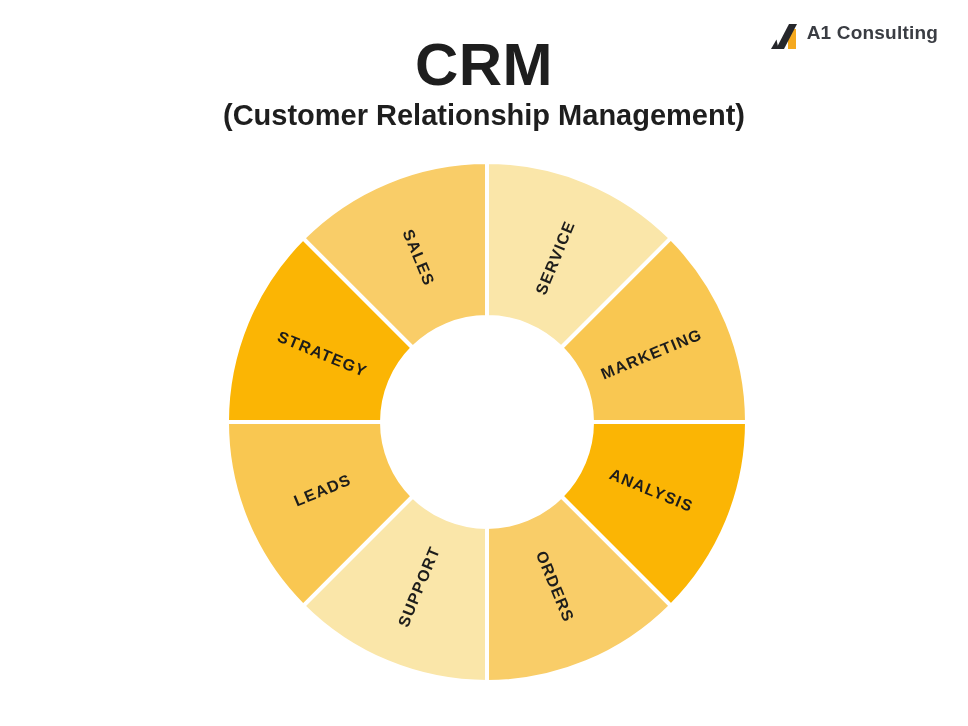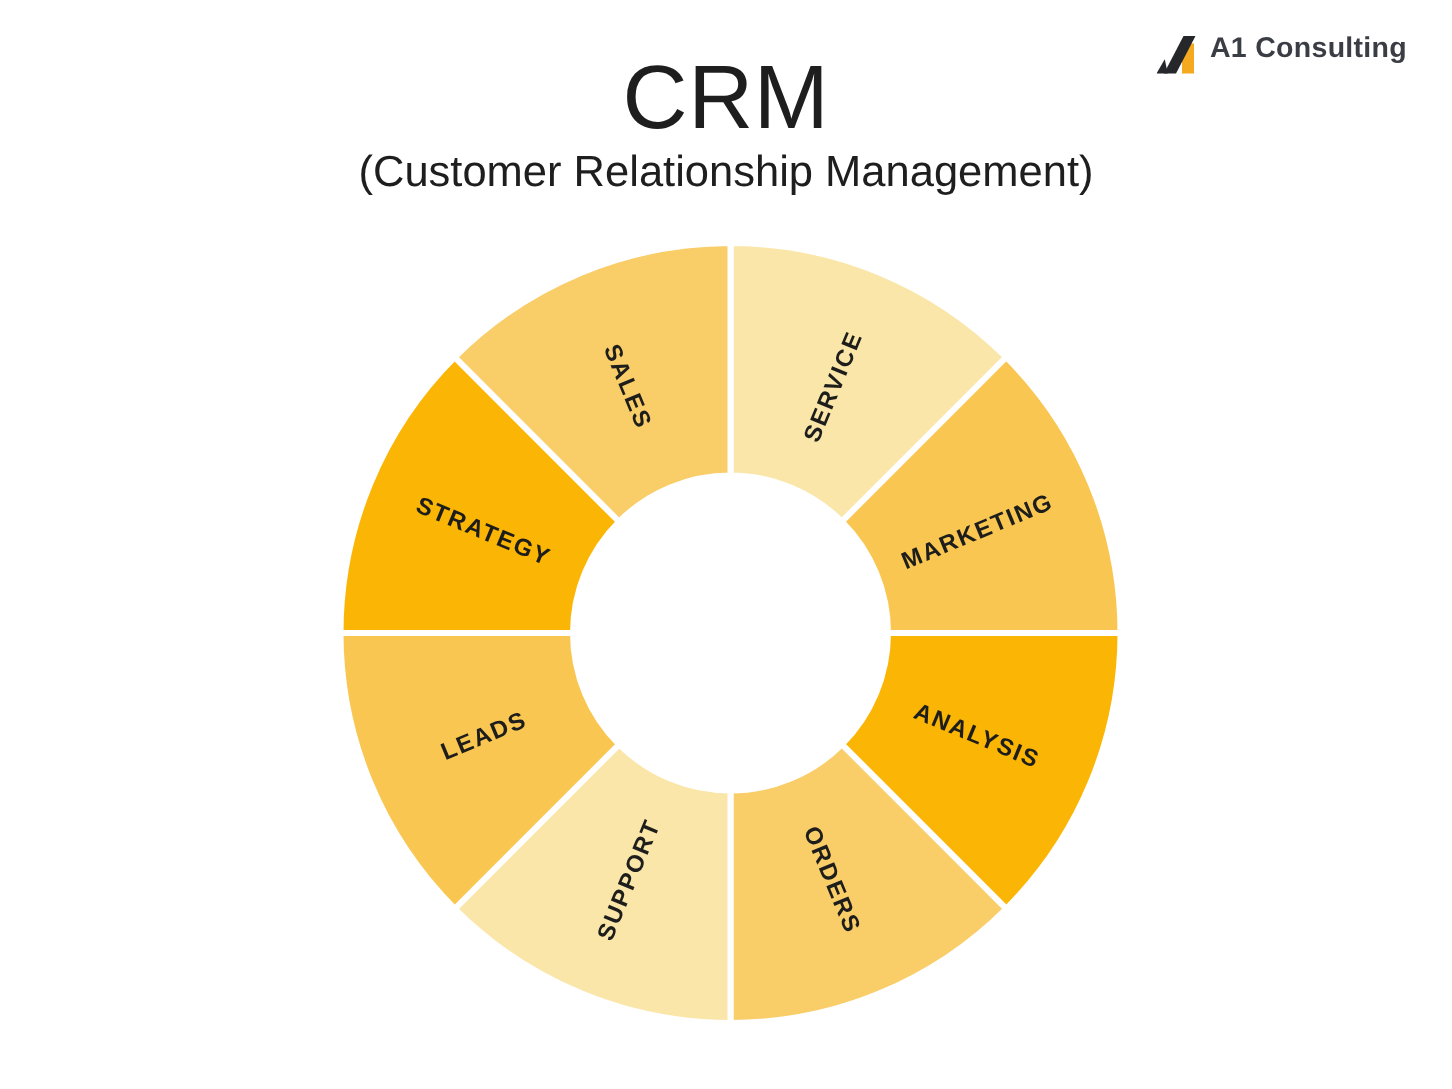--- a/index.html
+++ b/index.html
@@ -2,25 +2,25 @@
 <html><head>
 <meta charset="utf-8">
 <style>
   html,body{margin:0;padding:0;background:#ffffff;}
   .page{
     position:relative;width:968px;height:726px;background:#ffffff;overflow:hidden;
     font-family:"Liberation Sans", sans-serif;
   }
   .page-title{
     position:absolute;top:34px;left:0;right:0;margin:0;text-align:center;
-    font-size:60px;line-height:62px;font-weight:400;letter-spacing:0.5px;color:#1e1e1e;
+    font-size:60px;line-height:62px;font-weight:700;letter-spacing:0.5px;color:#1e1e1e;
   }
   .page-subtitle{
     position:absolute;top:99px;left:0;right:0;margin:0;text-align:center;
-    font-size:29px;line-height:32px;font-weight:400;color:#1e1e1e;
+    font-size:29px;line-height:32px;font-weight:700;color:#1e1e1e;
   }
   .brand{
     position:absolute;top:22px;right:30px;display:flex;gap:9px;
   }
   .brand-mark{display:block;}
   .brand-name{font-size:19px;font-weight:700;color:#3a3d43;letter-spacing:0.2px;white-space:nowrap;}
   .chart-svg{position:absolute;left:0;top:0;width:968px;height:726px;}
   .seg-label{
     font-family:"Liberation Sans", sans-serif;
     font-size:16px;font-weight:700;letter-spacing:1.2px;

